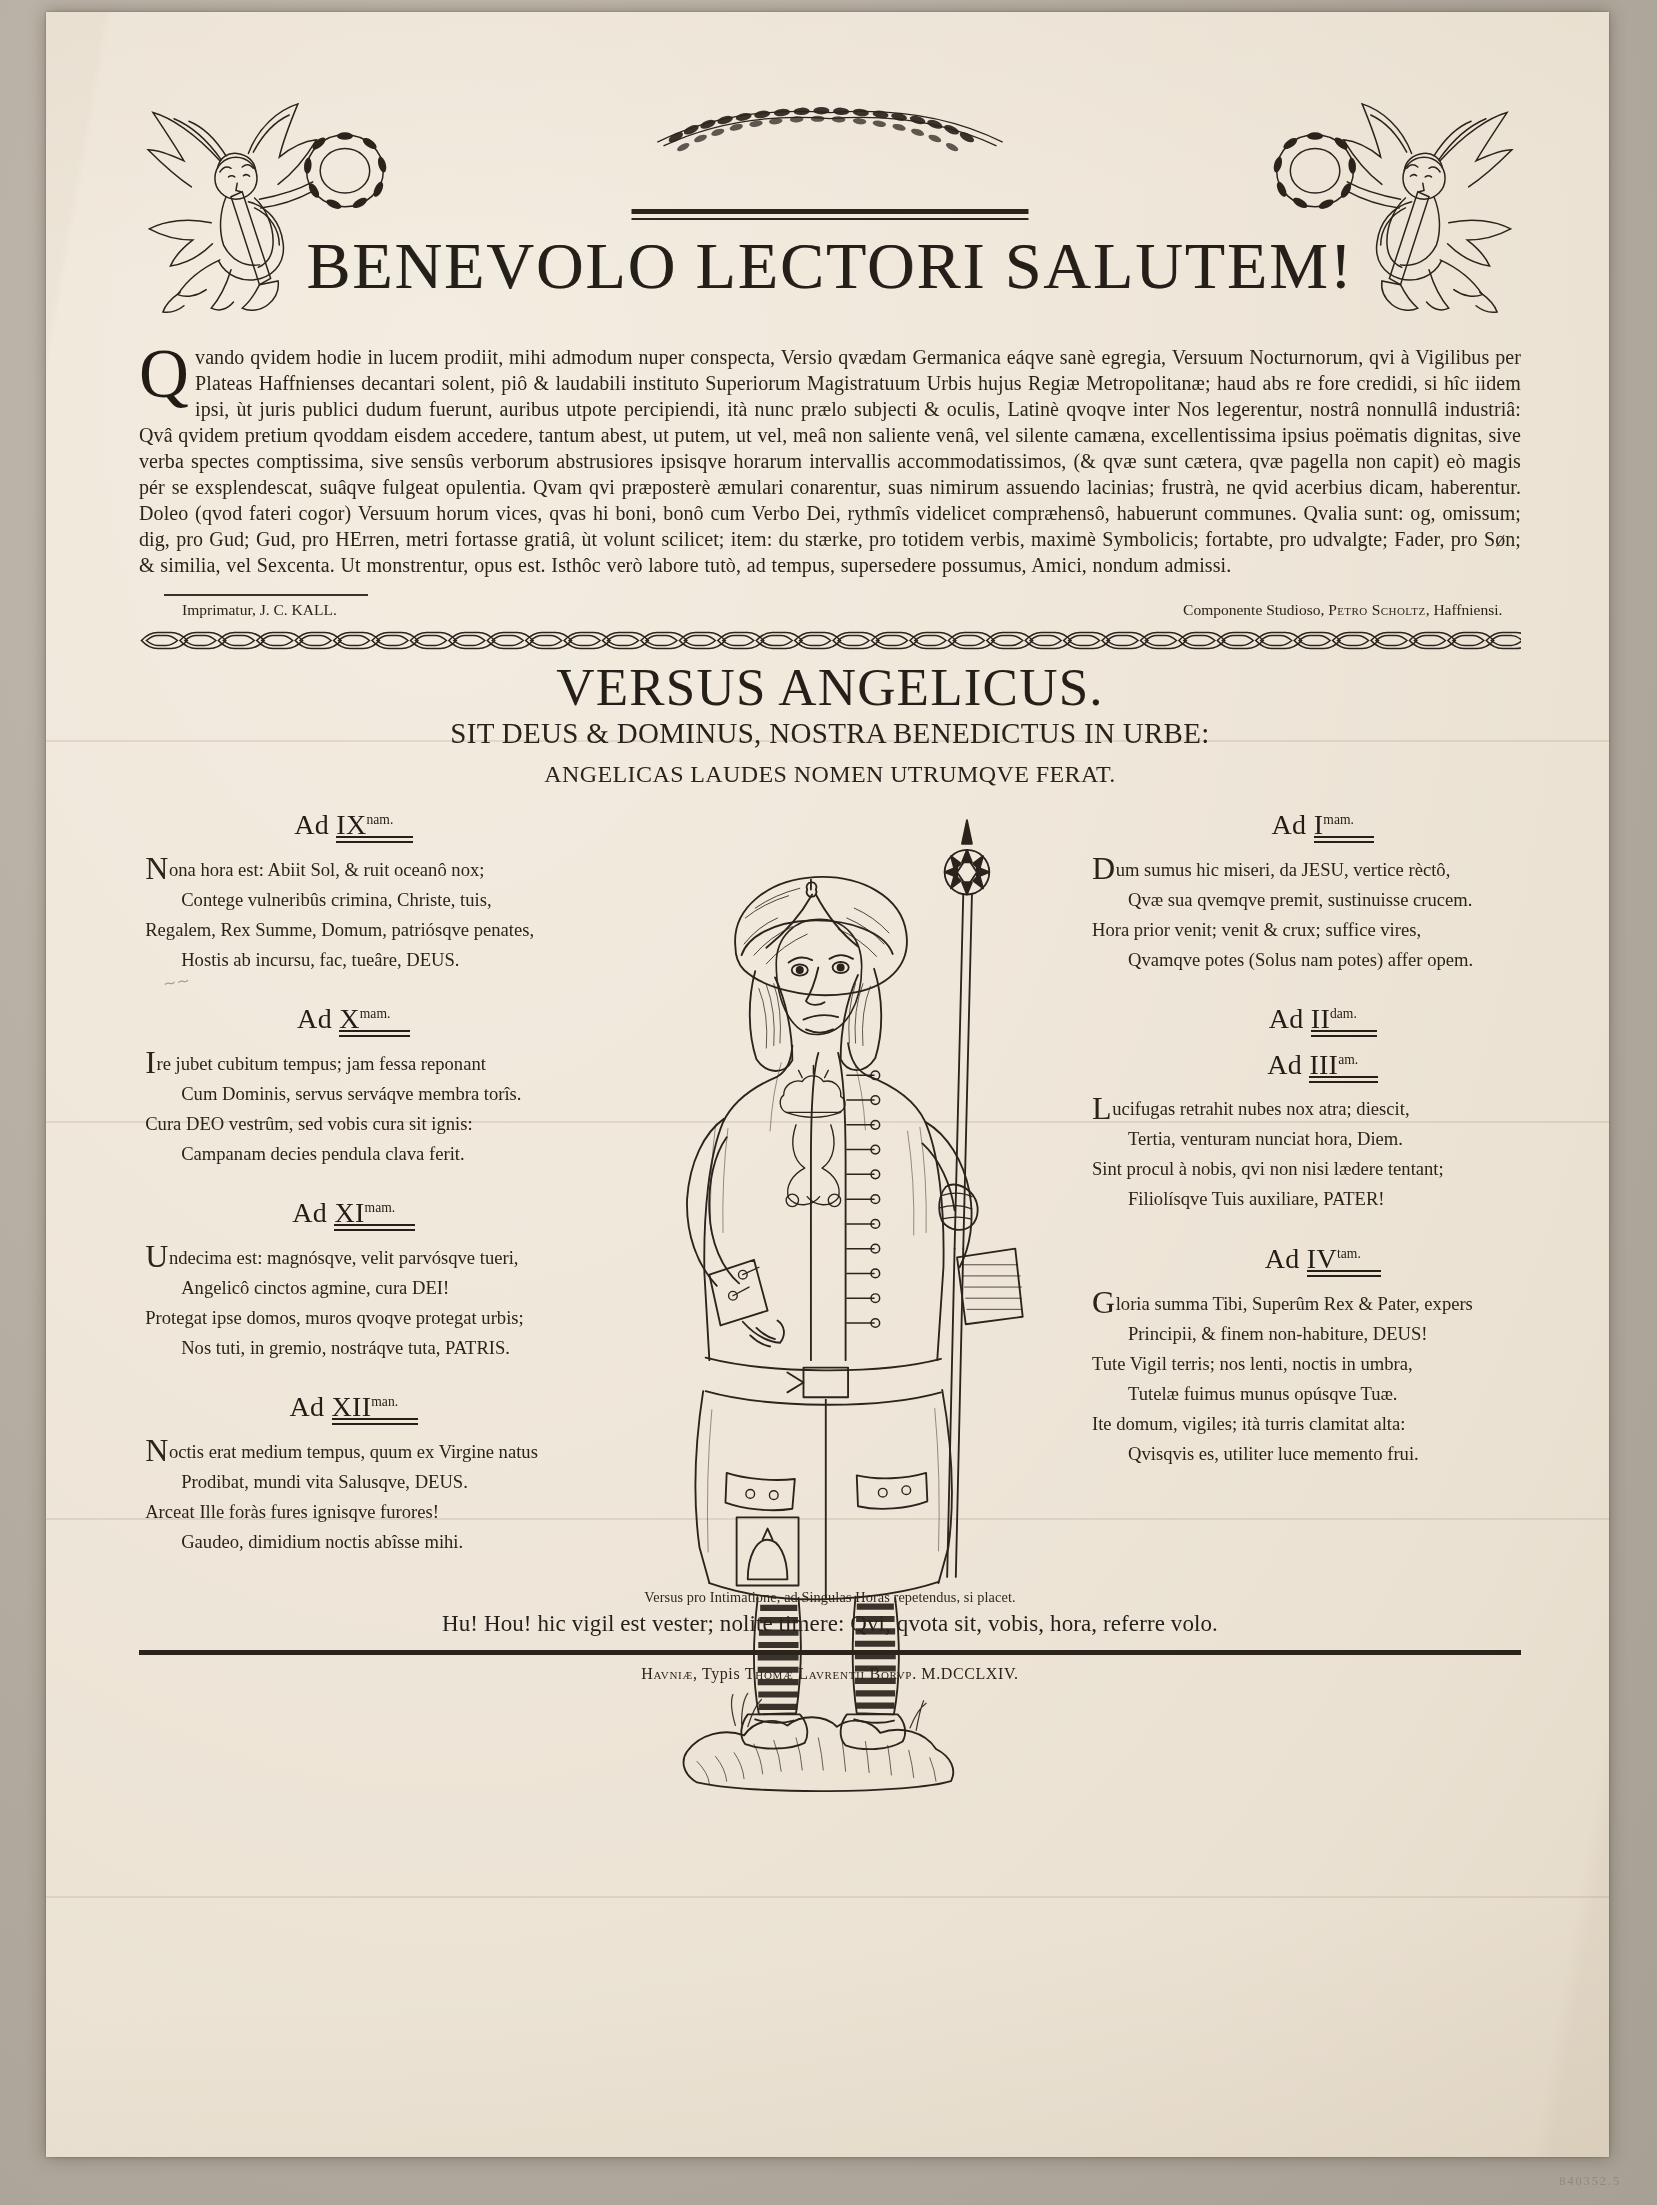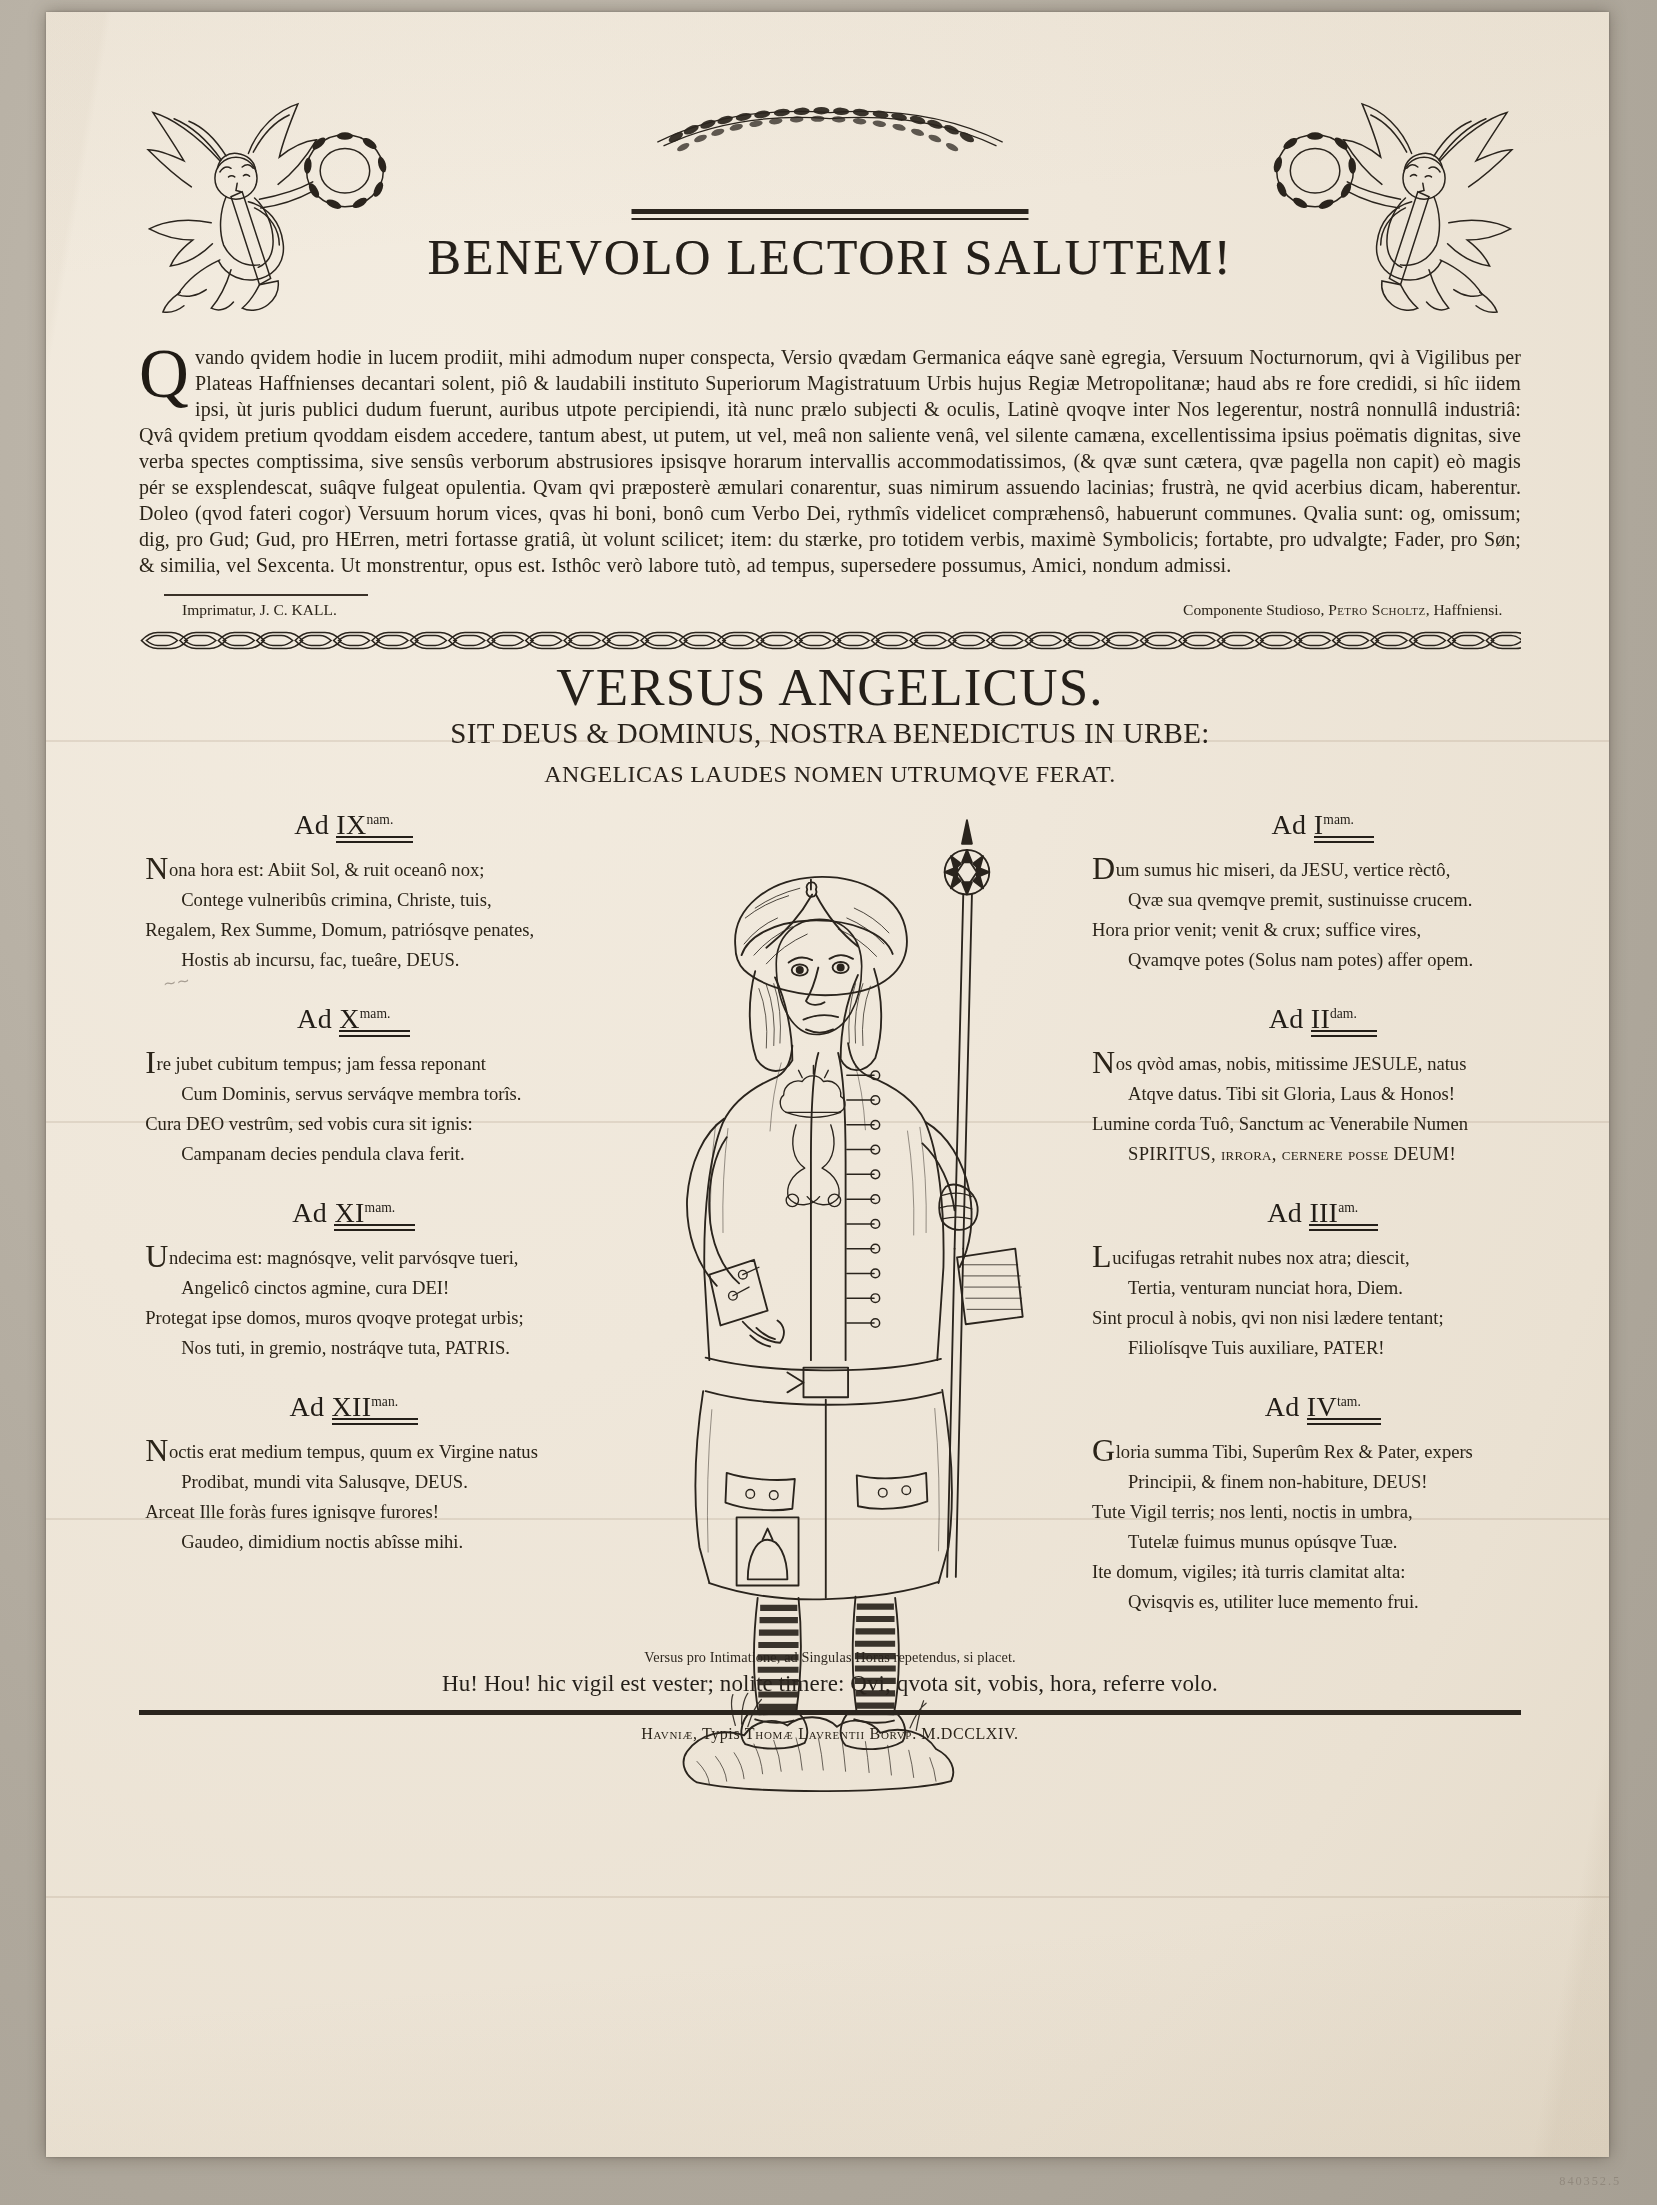--- a/index.html
+++ b/index.html
@@ -46,21 +46,21 @@
   .wreath-mid svg{width:100%;height:100%;}
 
   .rule-pair{position:absolute;left:50%;top:135px;transform:translateX(-50%);width:397px;}
   .rule-pair div{background:#2a241d;}
   .rule-pair .r1{height:4.3px;}
   .rule-pair .r2{height:2.5px;margin-top:4.3px;}
 
   h1.maintitle{
     position:absolute;left:50%;top:154px;transform:translateX(-50%);
     margin:0;white-space:nowrap;
-    font-size:50px;letter-spacing:1.9px;font-weight:400;
+    font-size:66px;letter-spacing:1.9px;font-weight:400;
     color:#241f19;
     font-family:"Liberation Serif", serif;
     text-shadow:0.4px 0.4px 0 rgba(40,32,24,.55);
   }
 
   
   .preface{position:relative;margin-top:3.7px;}
   .dropcapQ{
     float:left;font-size:69px;line-height:53px;
     margin:3.7px 6.2px 0 0;color:#201b15;
@@ -651,26 +651,20 @@
           <div class="hour-head">
             <span>Ad</span>
             <span class="num">
               <span>II</span><span class="sup">dam.</span>
               <span class="dbl">
                   <i></i>
                   <i></i>
                 </span>
             </span>
           </div>
-          <div class="verse">
-            <div class="ln"><span class="cap">N</span><span>os qvòd amas, nobis, mitissime JESULE,  natus</span></div>
-            <div class="ln ind">Atqve datus.  Tibi sit Gloria, Laus &amp; Honos!</div>
-            <div class="ln">Lumine corda Tuô, Sanctum ac Venerabile Numen</div>
-            <div class="ln ind scp">SPIRITUS, irrora, cernere posse DEUM!</div>
-          </div>
 
           <div class="hour-head">
             <span>Ad</span>
             <span class="num">
               <span>III</span><span class="sup">am.</span>
               <span class="dbl">
                   <i></i>
                   <i></i>
                 </span>
             </span>

